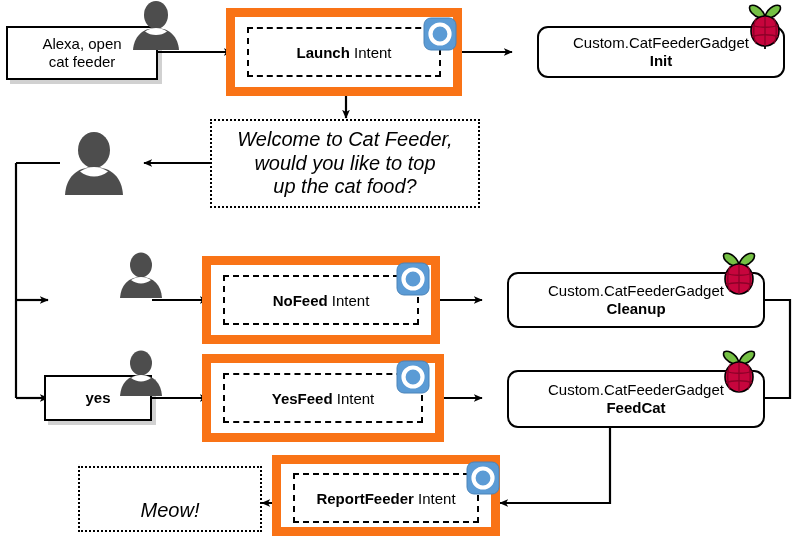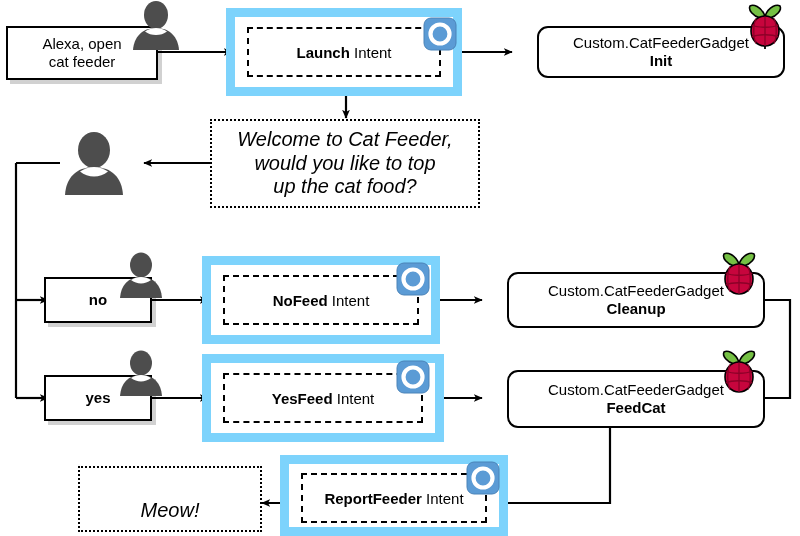--- a/index.html
+++ b/index.html
@@ -19,21 +19,21 @@
   .utt b{font-weight:normal;margin-top:11px;}
 
   
   .gadget{background:#ffffff;border:2px solid #000;border-radius:11px;font-size:15px;margin-left:25px;}
   .gadget .g2{font-weight:bold;}
 
   
   .speech{background:#ffffff;border:2px dotted #000;font-style:italic;font-size:20px;}
 
   
-  .hl{background:#7dd3fc;padding:9px;box-sizing:border-box;position:absolute;}
+  .hl{background:#f97316;padding:9px;box-sizing:border-box;position:absolute;}
   .hl .inner{background:#ffffff;width:100%;height:100%;box-sizing:border-box;
              display:flex;align-items:center;justify-content:center;position:relative;}
   .dashbox{border:2px dashed #000;background:transparent;box-sizing:border-box;
            display:flex;align-items:center;justify-content:center;font-size:15px;
            position:absolute;}
   .dashbox b{font-weight:bold;}
 
   
   .person{position:absolute;}
   .alexa{position:absolute;}
@@ -106,23 +106,20 @@
     </div>
 
     <div class="node speech" style="left:210px;top:119px;width:270px;height:89px;">
       <div>
         <span>Welcome to Cat Feeder,</span><br>
         <span>would you like to top</span><br>
         <span>up the cat food?</span>
       </div>
     </div>
 
-    <div class="node utt" style="left:44px;top:277px;width:108px;height:46px;font-weight:bold;">
-      <span>no</span>
-    </div>
 
     <div class="hl" style="left:202px;top:256px;width:238px;height:88px;">
       <div class="inner">
         <div class="dashbox" style="left:12px;top:10px;right:12px;bottom:10px;">
           <span><b>NoFeed</b><span> Intent</span></span>
         </div>
       </div>
     </div>
 
     <div class="node gadget" style="left:482px;top:272px;width:258px;height:56px;">
@@ -144,21 +141,21 @@
       </div>
     </div>
 
     <div class="node gadget" style="left:482px;top:370px;width:258px;height:58px;">
       <div>
         <span>Custom.CatFeederGadget</span><br>
         <span class="g2">FeedCat</span>
       </div>
     </div>
 
-    <div class="hl" style="left:280px;top:455px;width:228px;height:81px;">
+    <div class="hl" style="left:272px;top:455px;width:228px;height:81px;">
       <div class="inner">
         <div class="dashbox" style="left:12px;top:9px;right:12px;bottom:4px;">
           <span><b>ReportFeeder</b><span> Intent</span></span>
         </div>
       </div>
     </div>
 
     <div class="node speech" style="left:78px;top:466px;width:184px;height:66px;">
       <div>
         <br>

